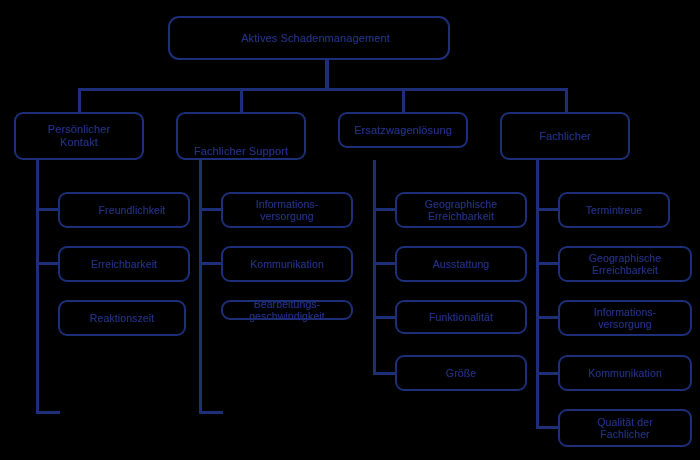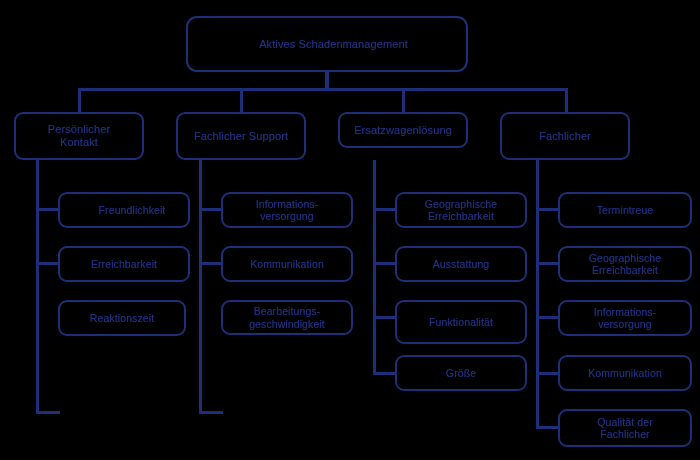--- a/index.html
+++ b/index.html
@@ -84,29 +84,29 @@
   <div class="conn h" style="left:373px; top:316px; width:24px;"></div>
   <div class="conn h" style="left:373px; top:372px; width:24px;"></div>
 
   <div class="conn v" style="left:536px; top:160px; height:268px;"></div>
   <div class="conn h" style="left:536px; top:208px; width:24px;"></div>
   <div class="conn h" style="left:536px; top:262px; width:24px;"></div>
   <div class="conn h" style="left:536px; top:316px; width:24px;"></div>
   <div class="conn h" style="left:536px; top:372px; width:24px;"></div>
   <div class="conn h" style="left:536px; top:426px; width:24px;"></div>
 
-  <div class="node root" style="left:186px; top:16px; width:282px; height:56px;padding-left:13px;">
+  <div class="node root" style="left:168px; top:16px; width:282px; height:44px;padding-left:13px;">
     <span class="label">Aktives Schadenmanagement</span>
   </div>
 
   <div class="node l2" style="left:14px; top:112px; width:130px; height:48px;">
     <span class="label">Persönlicher
 Kontakt</span>
   </div>
-  <div class="node l2" style="left:176px; top:112px; width:130px; height:48px;">
+  <div class="node l2" style="left:176px; top:112px; width:130px; height:48px;align-items:flex-end;">
     <span class="label">Fachlicher Support</span>
   </div>
   <div class="node l2" style="left:338px; top:112px; width:130px; height:36px;text-align:center;">
     <span class="label">Ersatzwagenlösung</span>
   </div>
   <div class="node l2" style="left:500px; top:112px; width:130px; height:48px;">
     <span class="label">Fachlicher</span>
   </div>
 
   <div class="node leaf" style="left:58px; top:192px; width:132px; height:36px;padding-left:16px;">
@@ -119,40 +119,40 @@
     <span class="label">Reaktionszeit</span>
   </div>
 
   <div class="node leaf" style="left:221px; top:192px; width:132px; height:36px;">
     <span class="label">Informations-
 versorgung</span>
   </div>
   <div class="node leaf" style="left:221px; top:246px; width:132px; height:36px;">
     <span class="label">Kommunikation</span>
   </div>
-  <div class="node leaf" style="left:221px; top:300px; width:132px; height:35px;">
+  <div class="node leaf" style="left:221px; top:300px; width:132px; height:20px;">
     <span class="label">Bearbeitungs-
 geschwindigkeit</span>
   </div>
 
   <div class="node leaf" style="left:395px; top:192px; width:132px; height:36px;">
     <span class="label">Geographische
 Erreichbarkeit</span>
   </div>
   <div class="node leaf" style="left:395px; top:246px; width:132px; height:36px;">
     <span class="label">Ausstattung</span>
   </div>
-  <div class="node leaf" style="left:395px; top:300px; width:132px; height:44px;">
+  <div class="node leaf" style="left:395px; top:300px; width:132px; height:34px;">
     <span class="label">Funktionalität</span>
   </div>
   <div class="node leaf" style="left:395px; top:355px; width:132px; height:36px;">
     <span class="label">Größe</span>
   </div>
 
-  <div class="node leaf" style="left:558px; top:192px; width:134px; height:36px;">
+  <div class="node leaf" style="left:558px; top:192px; width:112px; height:36px;">
     <span class="label">Termintreue</span>
   </div>
   <div class="node leaf" style="left:558px; top:246px; width:134px; height:36px;">
     <span class="label">Geographische
 Erreichbarkeit</span>
   </div>
   <div class="node leaf" style="left:558px; top:300px; width:134px; height:36px;">
     <span class="label">Informations-
 versorgung</span>
   </div>

